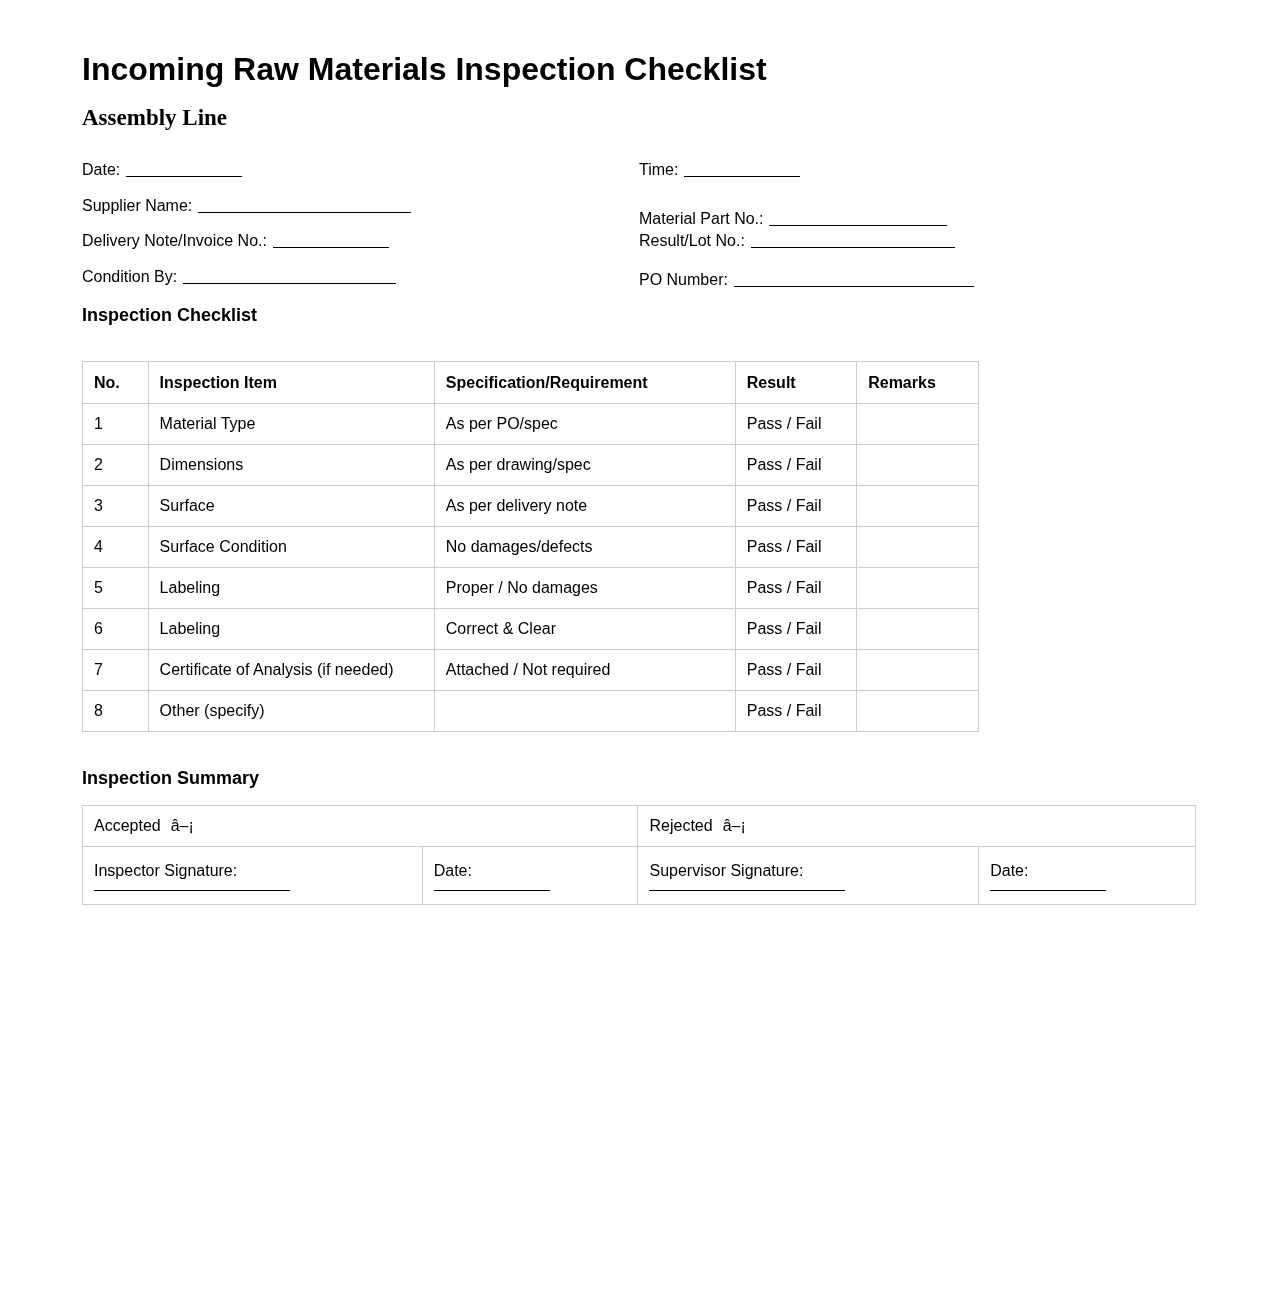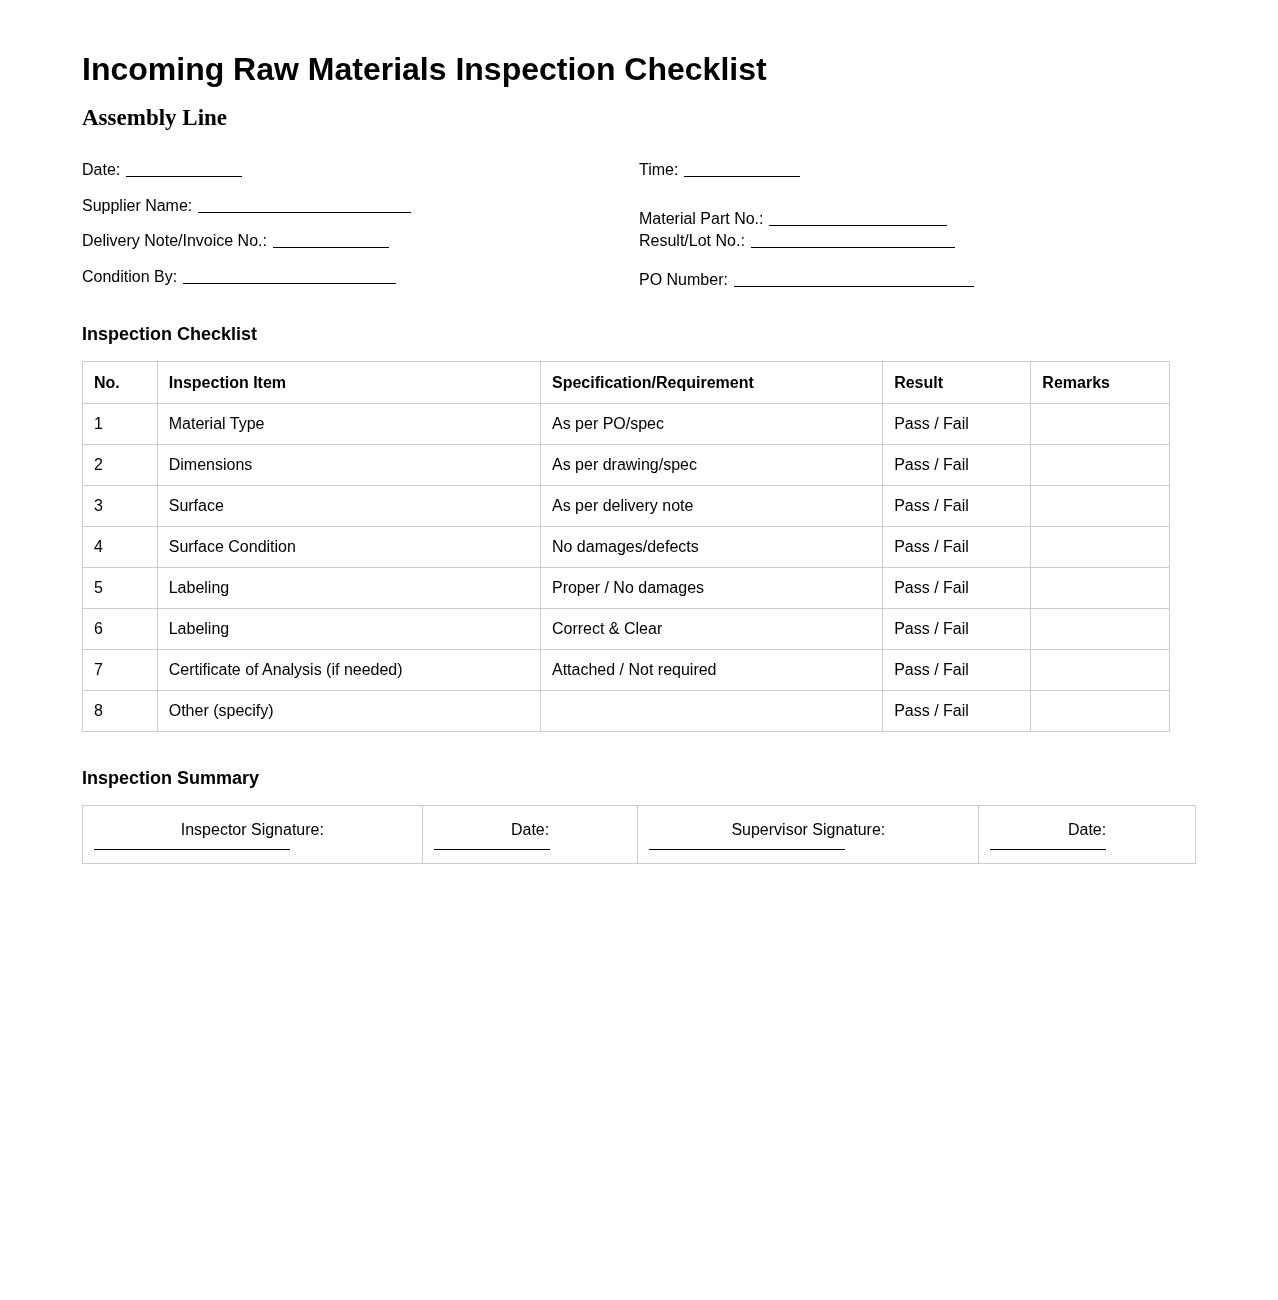--- a/index.html
+++ b/index.html
@@ -28,27 +28,27 @@
   }
   h3 {
     font-size: 18px; font-weight: bold; margin: 0; position: absolute; left: 0;
   }
   table { border-collapse: collapse; position: absolute; left: 0; font-size: 16px; }
   td, th {
     border: 1px solid #cccccc; text-align: left; vertical-align: middle;
     padding: 0 11px; font-weight: normal;
   }
   th { font-weight: bold; }
-  .checklist { top: 361px; width: 1088px; }
+  .checklist { top: 361px; width: 897px; }
   .checklist tr { height: 41px; }
   .checklist thead tr { height: 42px; }
   .summary { top: 805px; width: 1114px; }
   .summary tr.r1 { height: 41px; }
   .summary tr.r2 { height: 58px; }
-  .sig-label { display: block; line-height: 20px; text-align: center; }
+  .sig-label { display: block; line-height: 20px; }
   .sig-line { display: block; border-bottom: 1px solid #000; height: 9px; margin-top: 0; }
   .chk { margin-left: 10px; }
 </style>
 </head>
 <body>
 
 <div class="page">
   <h1>Incoming Raw Materials Inspection Checklist</h1>
   <h2>Assembly Line</h2>
 
@@ -73,21 +73,21 @@
       <span>Material Part No.:</span><span class="blank" style="width:178px"></span>
     </div>
     <div class="field" style="left:557px;top:71px;">
       <span>Result/Lot No.:</span><span class="blank" style="width:204px"></span>
     </div>
     <div class="field" style="left:557px;top:110px;">
       <span>PO Number:</span><span class="blank" style="width:240px"></span>
     </div>
   </div>
 
-  <h3 style="top:324px;text-align:center;">Inspection Checklist</h3>
+  <h3 style="top:305px;text-align:center;">Inspection Checklist</h3>
 
   <table class="checklist">
     <colgroup>
       <col style="width:76px">
         <col style="width:397px">
         <col style="width:348px">
         <col style="width:152px">
         <col style="width:141px">
     </colgroup>
     <thead>
@@ -162,20 +162,28 @@
   <h3 style="top:768px;">Inspection Summary</h3>
 
   <table class="summary">
     <colgroup>
       <col style="width:340px">
         <col style="width:216px">
         <col style="width:341px">
         <col style="width:217px">
     </colgroup>
     <tbody>
+        <tr class="r1">
+      <td colspan="2">
+        <span>Accepted</span><span class="chk">â–¡</span>
+      </td>
+      <td colspan="2">
+        <span>Rejected</span><span class="chk">â–¡</span>
+      </td>
+    </tr>
     <tr class="r2">
       <td>
         <span class="sig-label">Inspector Signature:</span>
         <span class="sig-line" style="width:196px"></span>
       </td>
       <td>
         <span class="sig-label">Date:</span>
         <span class="sig-line" style="width:116px"></span>
       </td>
       <td>

